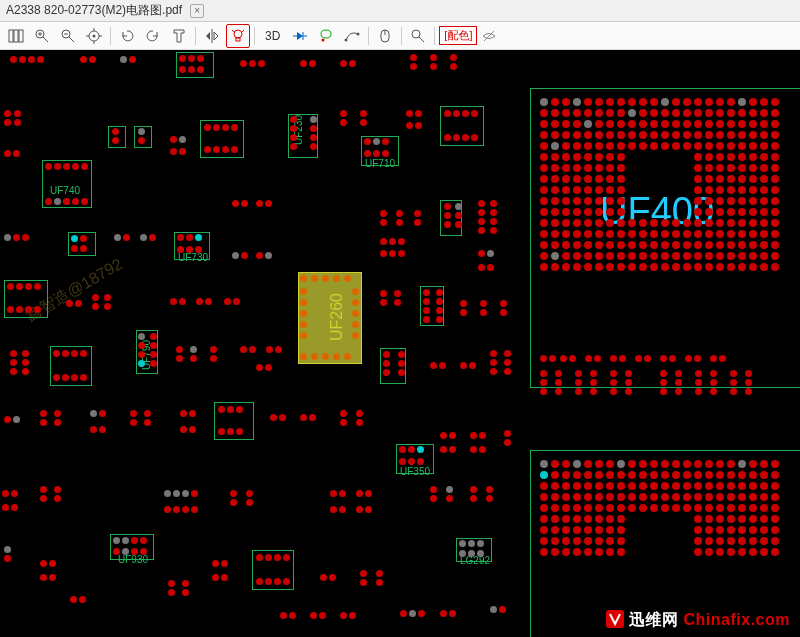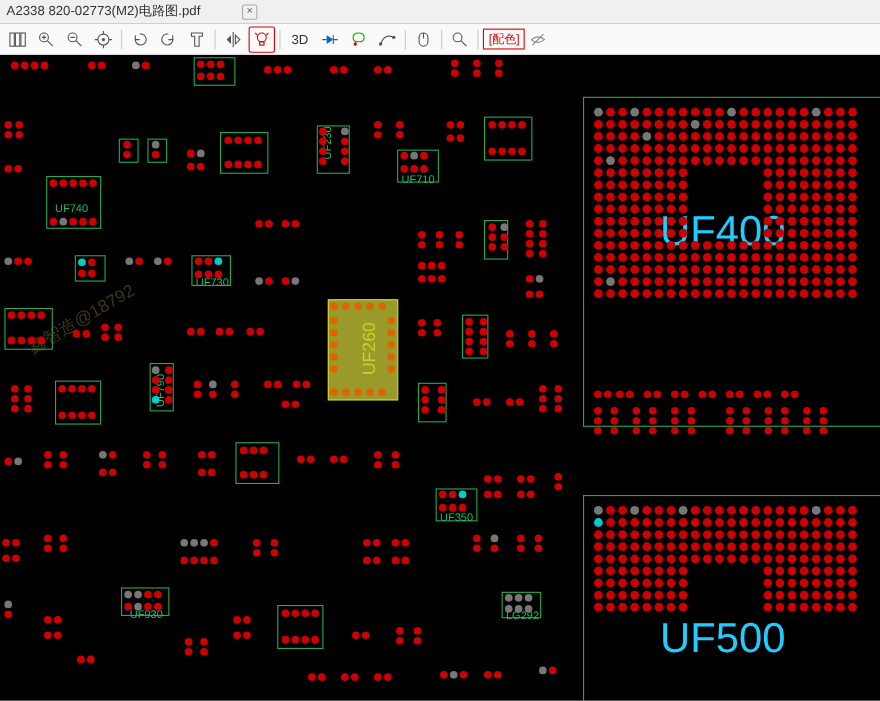--- a/index.html
+++ b/index.html
@@ -1,18 +1,18 @@
 <!DOCTYPE html>
 <html><head>
 <meta charset="utf-8">
 <style>
   * { margin:0; padding:0; box-sizing:border-box; }
   body { font-family: Arial, "Microsoft YaHei", sans-serif; background:#fff; width:800px; height:637px; overflow:hidden; position:relative; }
 
-  .title-bar { height:22px; background:#f0f0f0; border-bottom:1px solid #ccc; display:flex; align-items:center; padding:0 6px; font-size:12px; color:#333;gap:30px; }
+  .title-bar { height:22px; background:#f0f0f0; border-bottom:1px solid #ccc; display:flex; align-items:center; padding:0 6px; font-size:12px; color:#333; }
   .title-bar .close { width:14px; height:14px; border:1px solid #aaa; margin-left:8px; display:flex; align-items:center; justify-content:center; font-size:10px; color:#666; border-radius:2px; }
 
   .toolbar { height:28px; background:#fafafa; border-bottom:1px solid #ddd; display:flex; align-items:center; padding:0 4px; gap:2px; }
   .tool-btn { width:24px; height:24px; display:flex; align-items:center; justify-content:center; border:none; background:transparent; cursor:pointer; border-radius:2px; }
   .tool-btn.active { border:1px solid #d00; }
   .tool-btn svg { width:16px; height:16px; }
   .tool-btn.text-btn { width:auto; padding:0 6px; font-size:12px; color:#333; }
   .sep { width:1px; height:18px; background:#ccc; margin:0 2px; }
   .search-box { flex:0 0 auto; display:flex; align-items:center; border:1px solid #ccc; height:20px; padding:0 4px; font-size:11px; color:#888; width:130px; border-radius:2px; }
   .search-box input { border:none; outline:none; font-size:11px; width:100%; background:transparent; }
@@ -595,21 +595,20 @@
       <div class="pad red"></div>
       <div class="pad red"></div>
     </div>
   <div class="padrow v" style="left:745px; top:320px;">
       <div class="pad red"></div>
       <div class="pad red"></div>
       <div class="pad red"></div>
     </div>
 
   <div class="comp" style="left:530px; top:400px; width:280px; height:200px;"></div>
-  <div class="big-label" style="left:600px; top:510px;">UF500</div>
   <div class="bga" style="left:540px; top:410px; width:255px; grid-template-columns:repeat(22,8px);">
     <div class="pad grey"></div>
       <div class="pad red"></div>
       <div class="pad red"></div>
       <div class="pad grey"></div>
       <div class="pad red"></div>
       <div class="pad red"></div>
       <div class="pad red"></div>
       <div class="pad grey"></div>
       <div class="pad red"></div>
@@ -1525,13 +1524,21 @@
     </div>
   <div class="padrow" style="left:440px; top:560px;">
       <div class="pad red"></div>
       <div class="pad red"></div>
     </div>
   <div class="padrow" style="left:490px; top:556px;">
       <div class="pad grey"></div>
       <div class="pad red"></div>
     </div>
 
+  <div class="watermark">
+    <svg width="18" height="18" viewBox="0 0 18 18" style="vertical-align:-3px;">
+        <rect width="18" height="18" rx="3" fill="#d00"></rect>
+        <path d="M4 4 L9 14 L14 4" stroke="#fff" stroke-width="2" fill="none"></path>
+      </svg>
+    <span>迅维网</span>
+    <span class="red">Chinafix.com</span>
+  </div>
 </div>
 
 </body></html>

